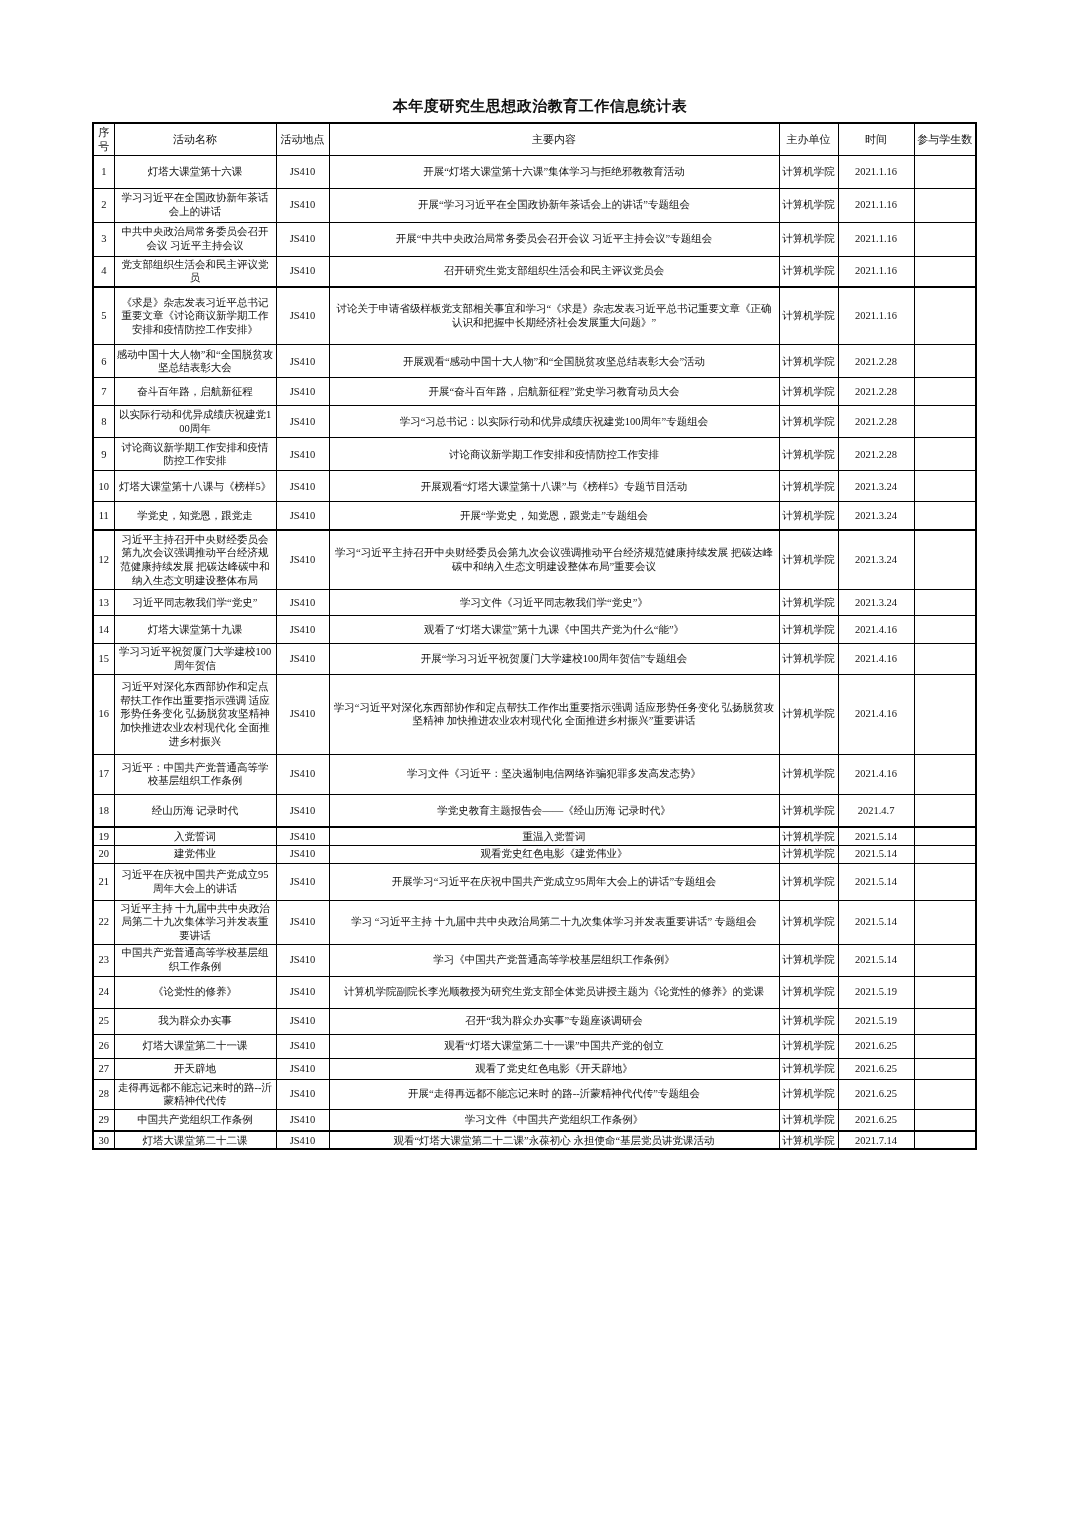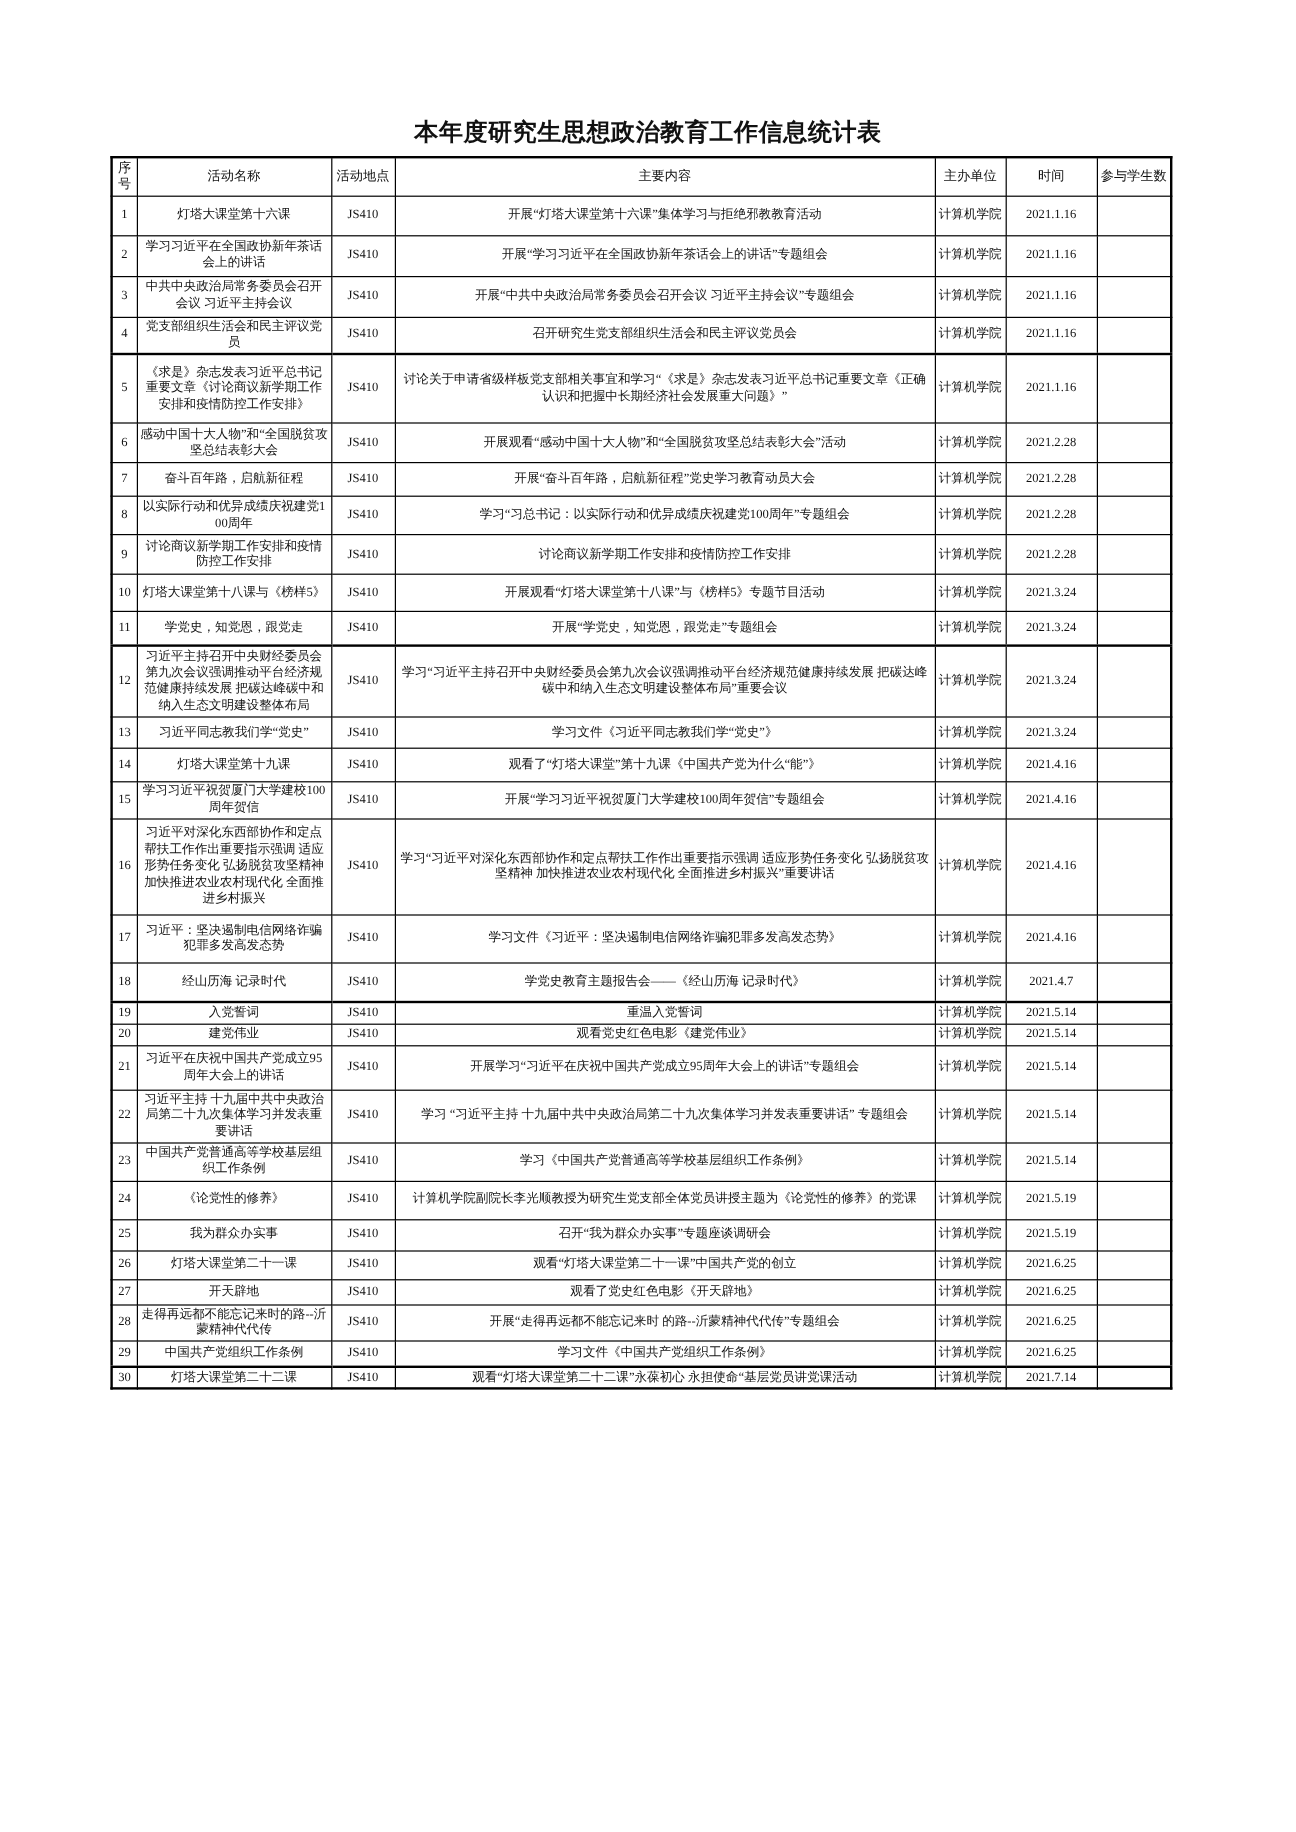--- a/index.html
+++ b/index.html
@@ -14,21 +14,21 @@
     width: 1080px;
     height: 1527px;
     background: #ffffff;
     box-sizing: border-box;
     padding-top: 97px;
   }
   .title {
     width: 883px;
     margin: 0 auto 6px auto;
     text-align: center;
-    font-size: 20px;
+    font-size: 15px;
     font-weight: bold;
     letter-spacing: 0.5px;
   }
   table.stats {
     table-layout: fixed;
     border-collapse: collapse;
     margin-left: 92px;
     width: 883px;
     border: 2px solid #000000;
   }
@@ -215,21 +215,21 @@
           <td class="c0">16</td>
           <td class="c1">习近平对深化东西部协作和定点帮扶工作作出重要指示强调 适应形势任务变化 弘扬脱贫攻坚精神 加快推进农业农村现代化 全面推进乡村振兴</td>
           <td class="c2">JS410</td>
           <td class="c3">学习“习近平对深化东西部协作和定点帮扶工作作出重要指示强调 适应形势任务变化 弘扬脱贫攻坚精神 加快推进农业农村现代化 全面推进乡村振兴”重要讲话</td>
           <td class="c4">计算机学院</td>
           <td class="c5">2021.4.16</td>
           <td class="c6"></td>
         </tr>
         <tr style="height: 40px;">
           <td class="c0">17</td>
-          <td class="c1">习近平：坚决遏制电信网络诈骗犯罪多发高发态势</td>
+          <td class="c1">习近平：中国共产党普通高等学校基层组织工作条例</td>
           <td class="c2">JS410</td>
           <td class="c3">学习文件《习近平：坚决遏制电信网络诈骗犯罪多发高发态势》</td>
           <td class="c4">计算机学院</td>
           <td class="c5">2021.4.16</td>
           <td class="c6"></td>
         </tr>
         <tr class="thick-bottom" style="height: 33px;">
           <td class="c0">18</td>
           <td class="c1">经山历海 记录时代</td>
           <td class="c2">JS410</td>

